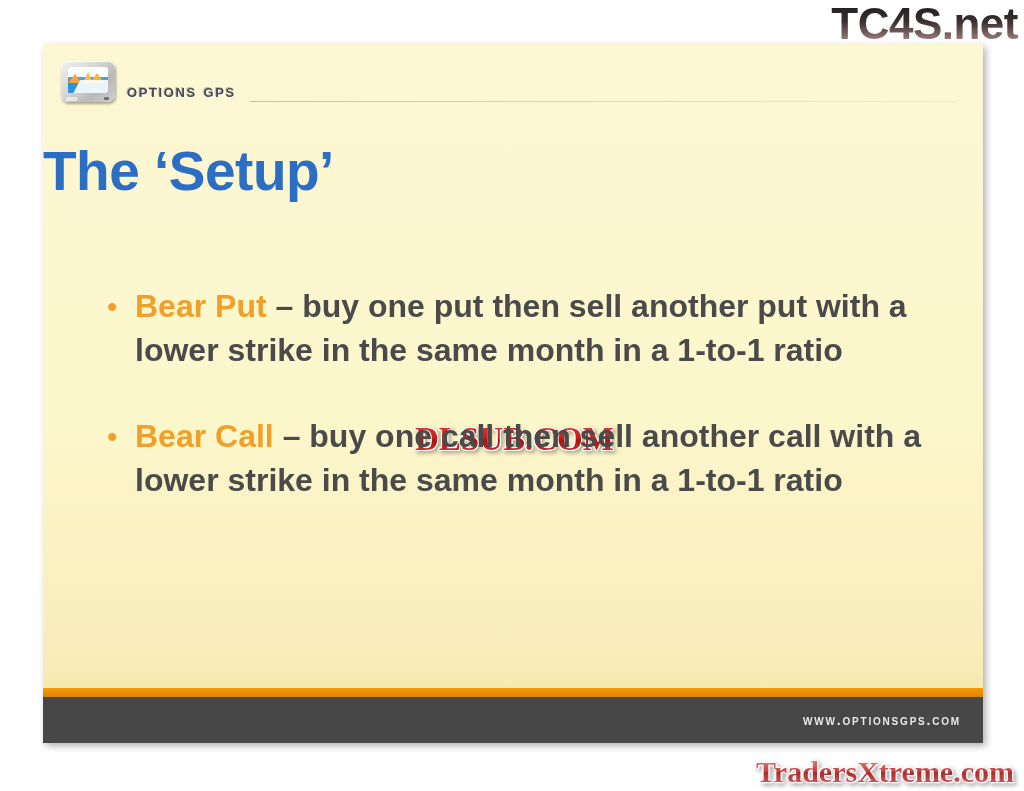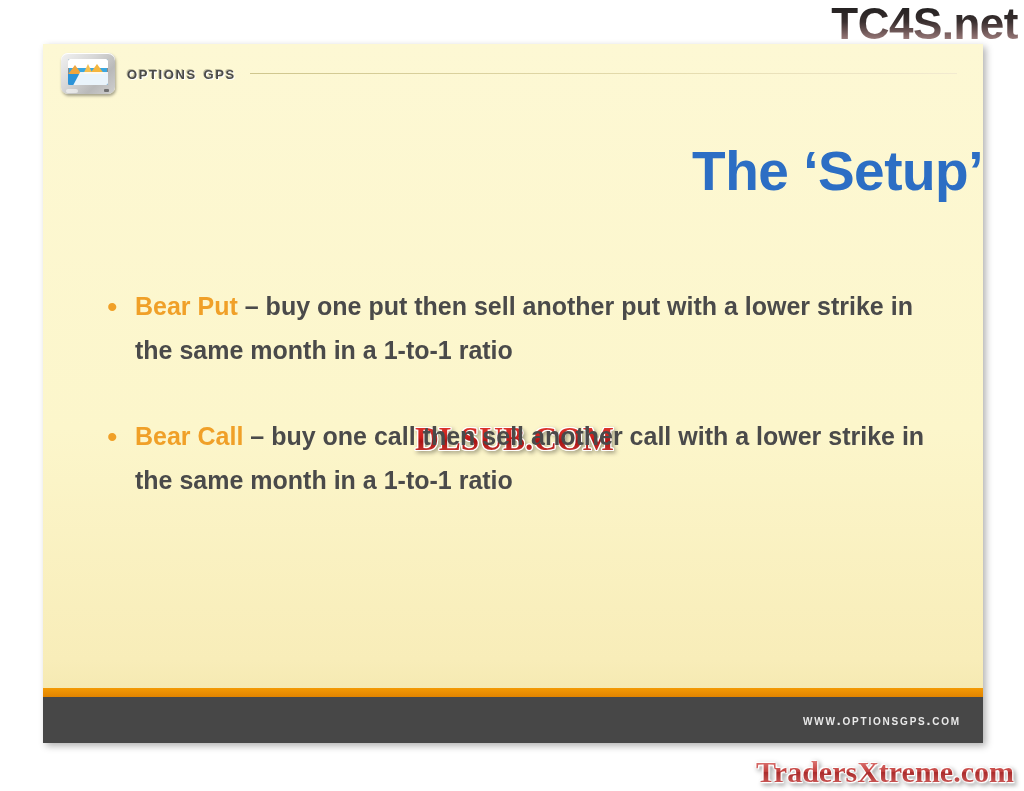--- a/index.html
+++ b/index.html
@@ -63,21 +63,21 @@
     overflow: hidden;
   }
 
   
   .slide-header {
     position: absolute;
     left: 0; top: 0;
     width: 100%;
     height: 58px;
     display: flex;
-    align-items: center;
+    align-items: flex-end;
     padding-left: 18px;
     box-sizing: border-box;
   }
   .logo-icon {
     width: 54px;
     height: 41px;
     position: relative;
     flex: 0 0 auto;
     margin-right: 12px;
   }
@@ -149,21 +149,21 @@
     margin-left: 14px;
     margin-right: 26px;
     background: linear-gradient(90deg, #cfc68d 0%, #e5dcae 60%, #f2ead0 100%);
   }
 
   
   .slide-title {
     position: absolute;
     left: 0; right: 0;
     top: 100px;
-    text-align: right;
+    text-align: left;
     font-family: "Liberation Sans", sans-serif;
     font-weight: bold;
     font-size: 55px;
     line-height: 1;
     color: #2c6ec4;
     letter-spacing: -0.5px;
   }
 
   
   .bullets {
@@ -185,21 +185,21 @@
     line-height: 46px;
     color: #f0a028;
     text-align: left;
     padding-left: 6px;
     box-sizing: border-box;
   }
   .bullet-text {
     flex: 1 1 auto;
     font-family: "Liberation Sans", sans-serif;
     font-weight: bold;
-    font-size: 25px;
+    font-size: 32px;
     line-height: 44px;
     color: #4a4a4a;
     max-width: 790px;
   }
   .bullet-text .term {
     color: #f0a028;
   }
 
   
   .wm-dlsub {

